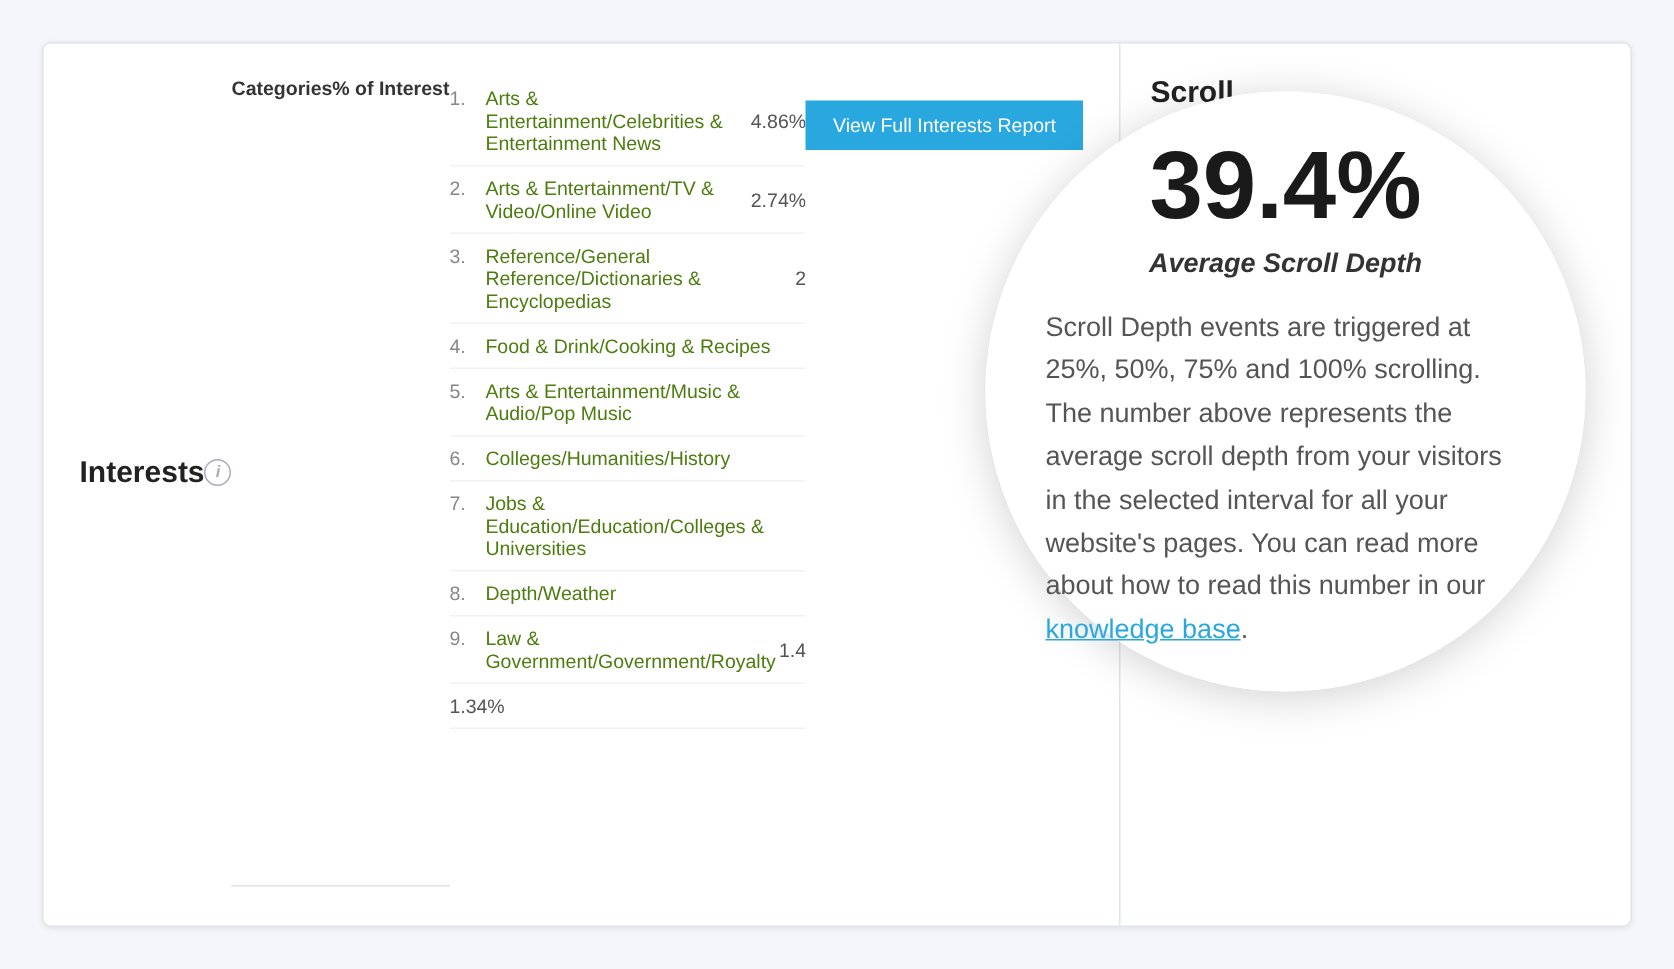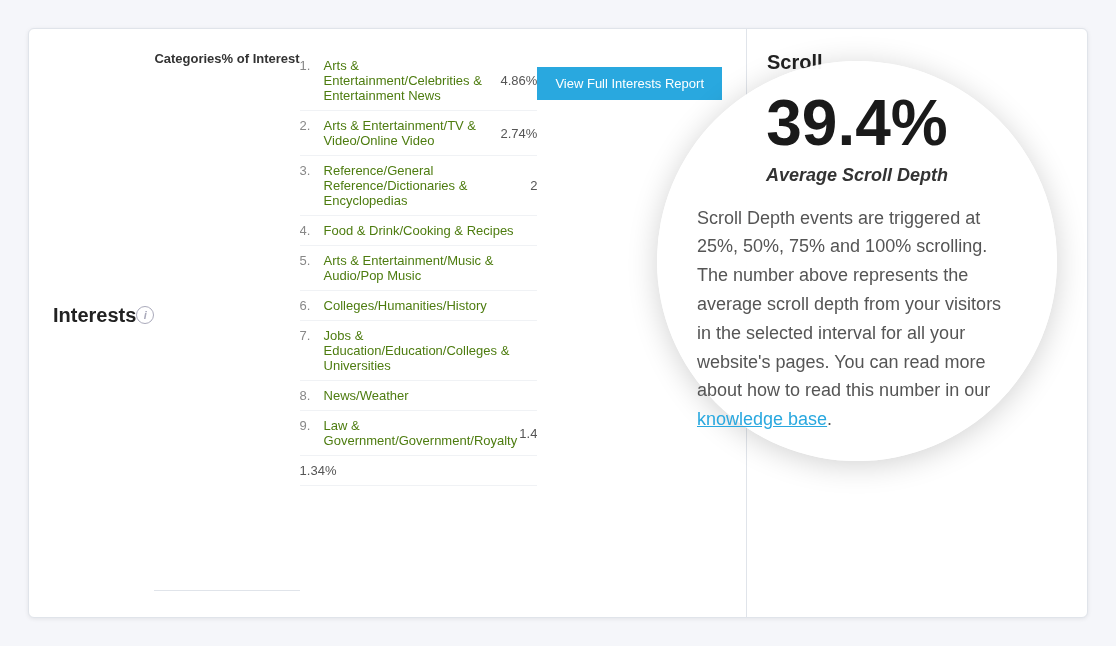--- a/index.html
+++ b/index.html
@@ -237,21 +237,21 @@
         <div class="row-left">
           <span class="row-num">7.</span>
           <span class="row-label">Jobs &amp; Education/Education/Colleges &amp; Universities</span>
         </div>
         <span class="row-pct"></span>
       </div>
 
       <div class="table-row">
         <div class="row-left">
           <span class="row-num">8.</span>
-          <span class="row-label">News/Weather</span>
+          <span class="row-label">Depth/Weather</span>
         </div>
         <span class="row-pct"></span>
       </div>
 
       <div class="table-row">
         <div class="row-left">
           <span class="row-num">9.</span>
           <span class="row-label">Law &amp; Government/Government/Royalty</span>
         </div>
         <span class="row-pct">1.4</span>

